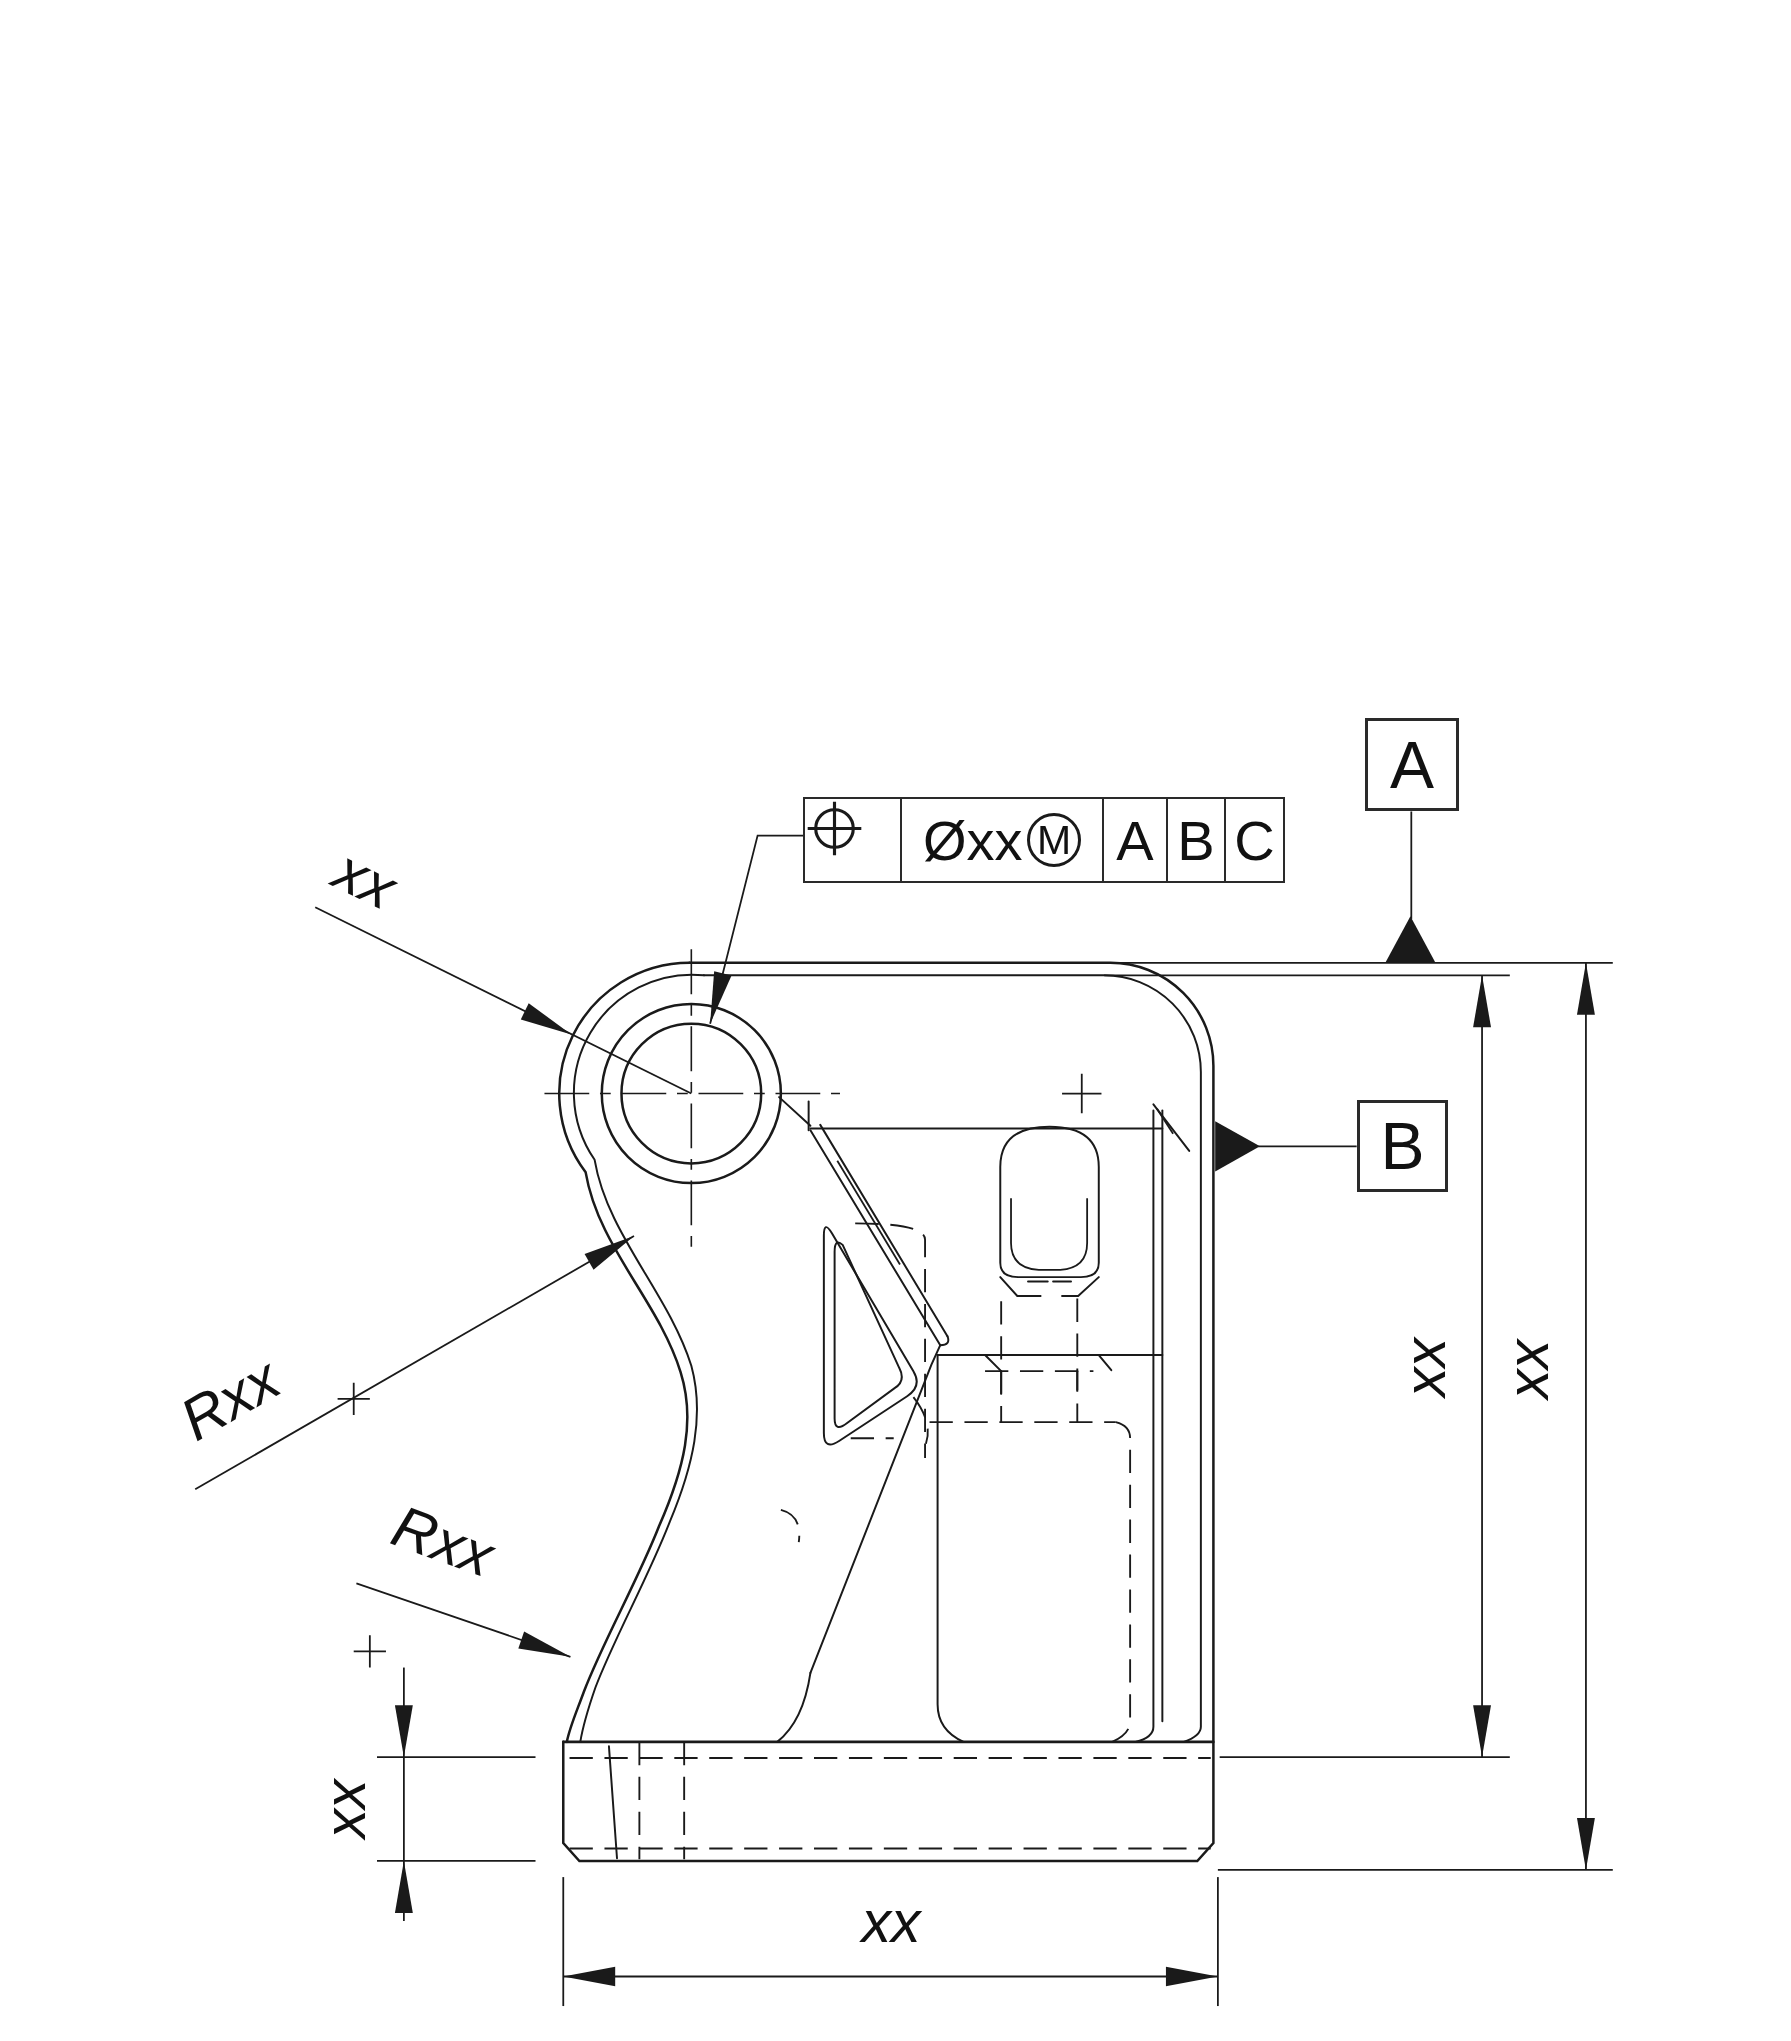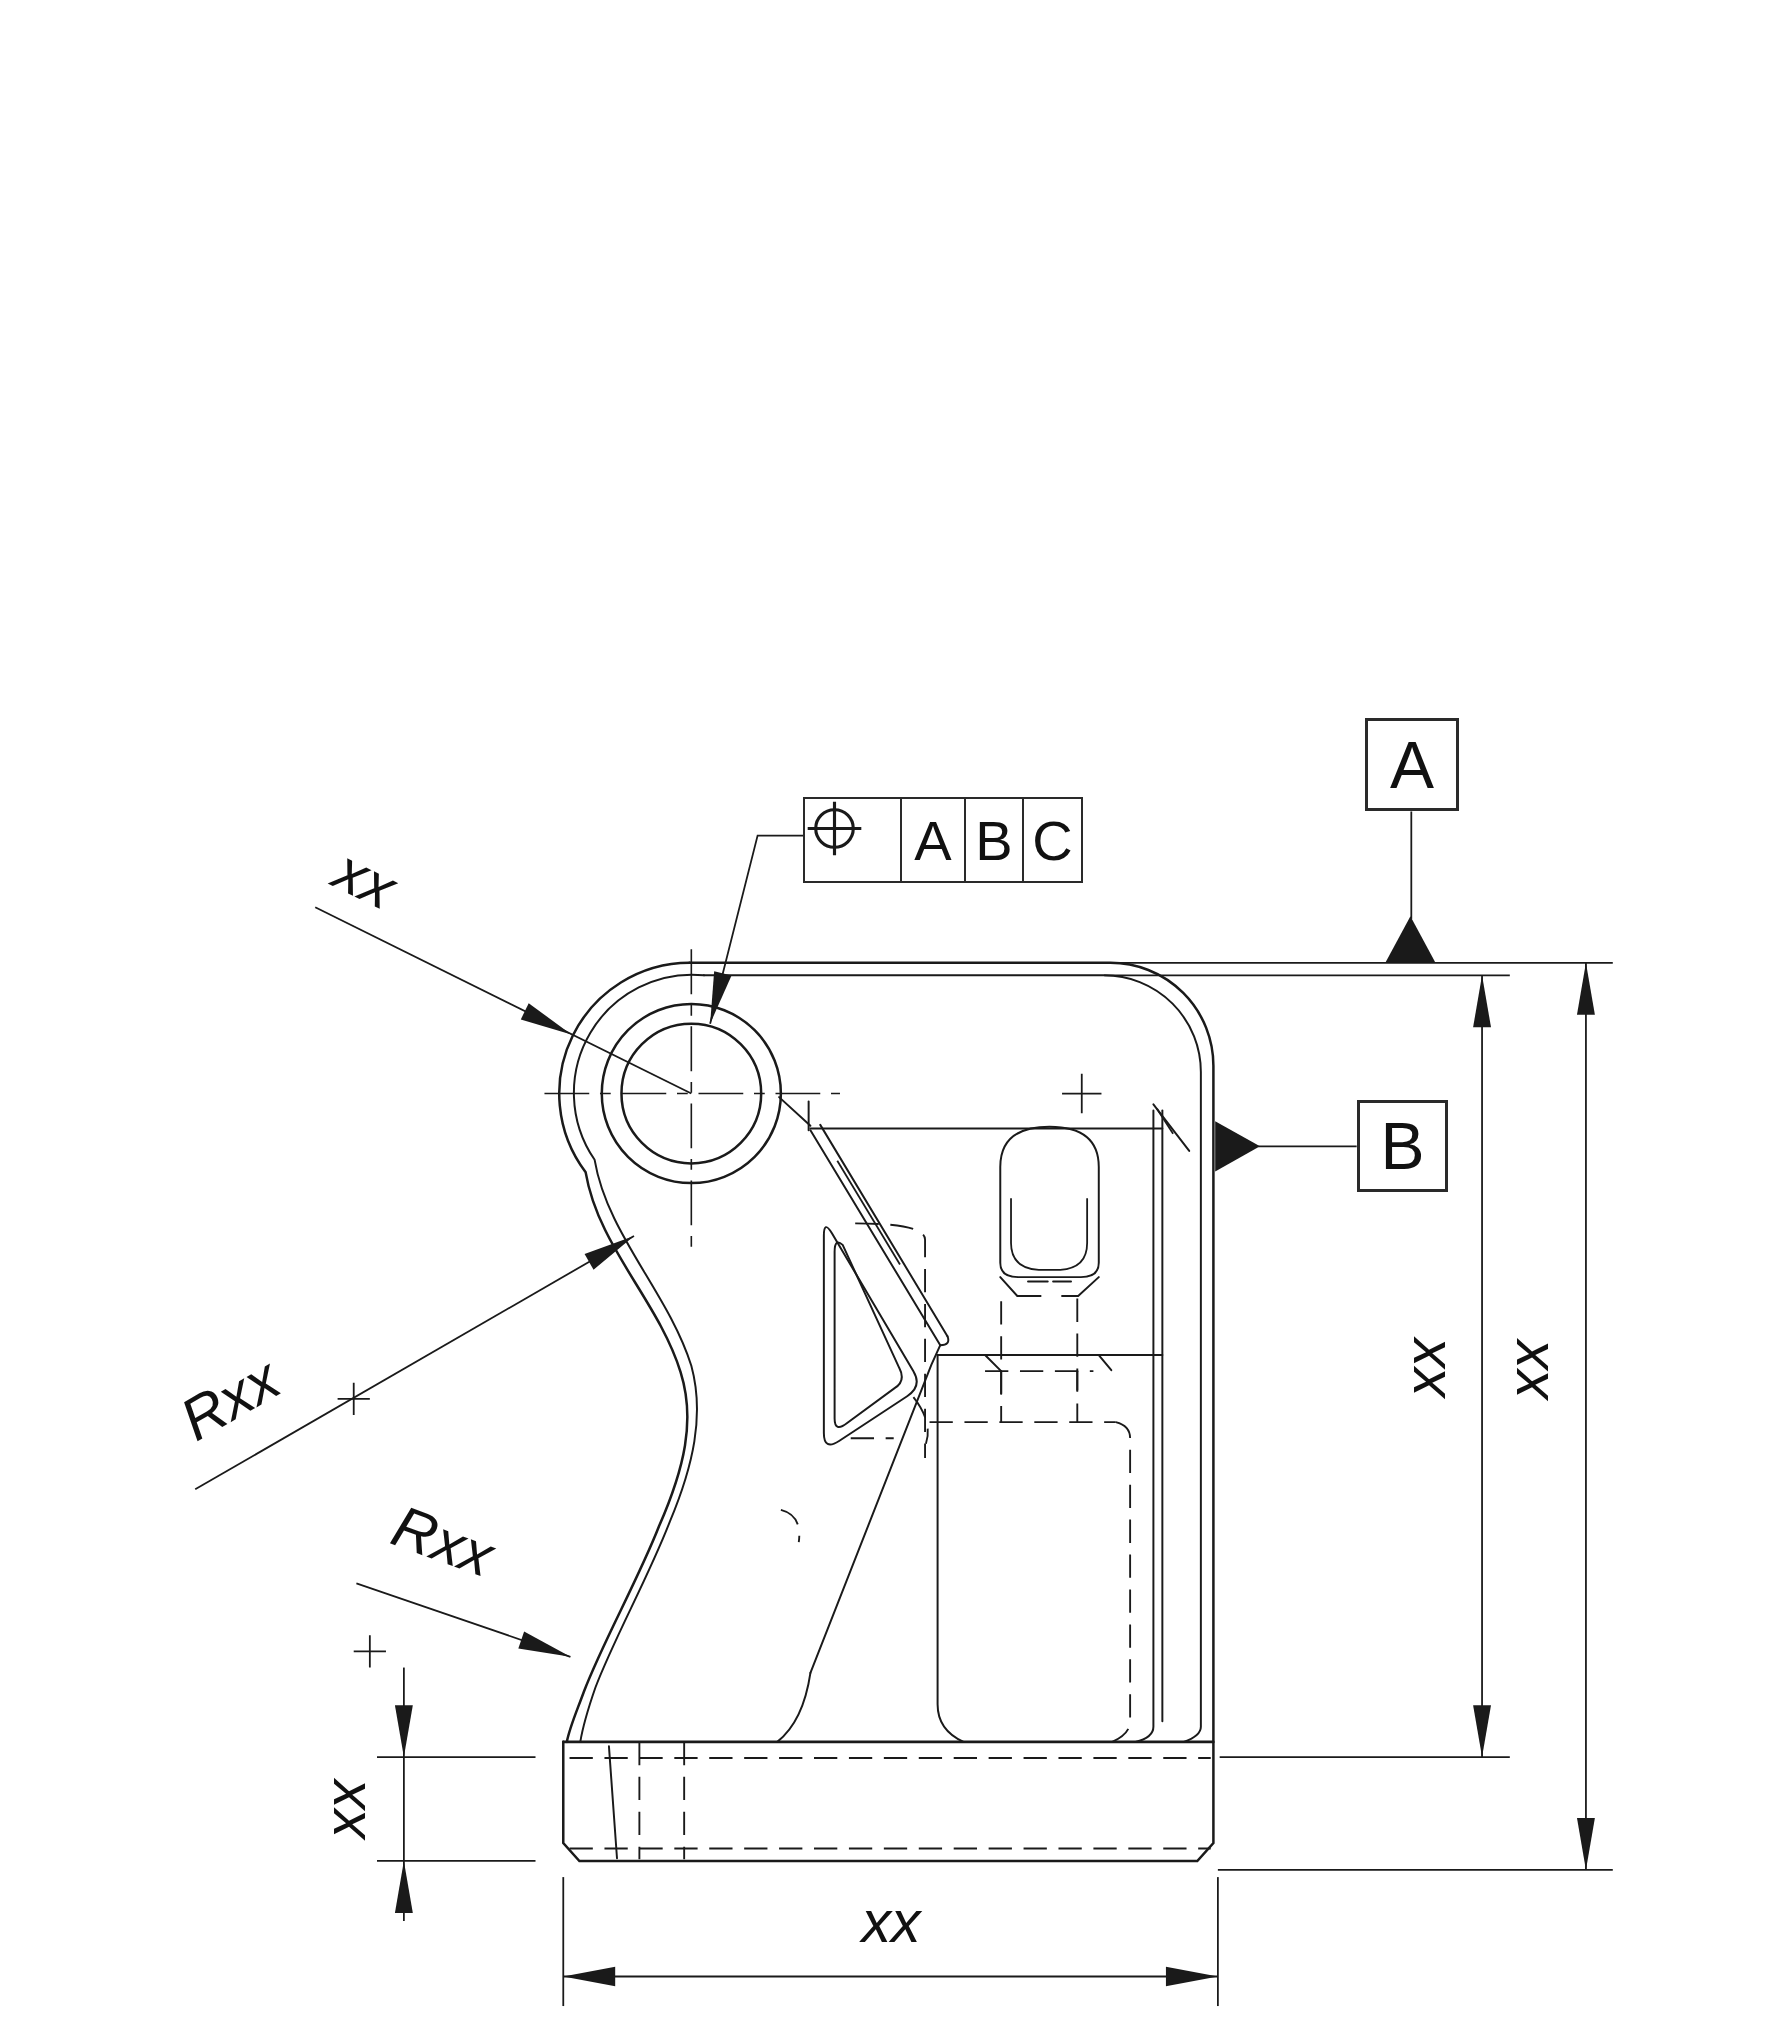--- a/index.html
+++ b/index.html
@@ -181,20 +181,24 @@
 
 </svg>
 
 <div class="fcf">
   <div class="fcf-cell" style="width:95px">
     <svg width="59" height="59" viewBox="0 0 66 66">
       <circle cx="33" cy="33" r="21" fill="none" stroke="#1a1a1a" stroke-width="3.5"></circle>
       <path d="M33,3 V63 M3,33 H63" stroke="#1a1a1a" stroke-width="3.5" fill="none"></path>
     </svg>
   </div>
+  <div class="fcf-cell" style="width:202px">
+    <span>Øxx</span>
+    <span class="mmc">M</span>
+  </div>
   <div class="fcf-cell" style="width:64px">A</div>
   <div class="fcf-cell" style="width:58px">B</div>
   <div class="fcf-cell" style="width:59px">C</div>
 </div>
 
 <div class="datum-flag" style="left:1365px;top:718px;width:94px;height:93px;">A</div>
 <div class="datum-flag" style="left:1357px;top:1100px;width:91px;height:92px;">B</div>
 
 </div>
 

